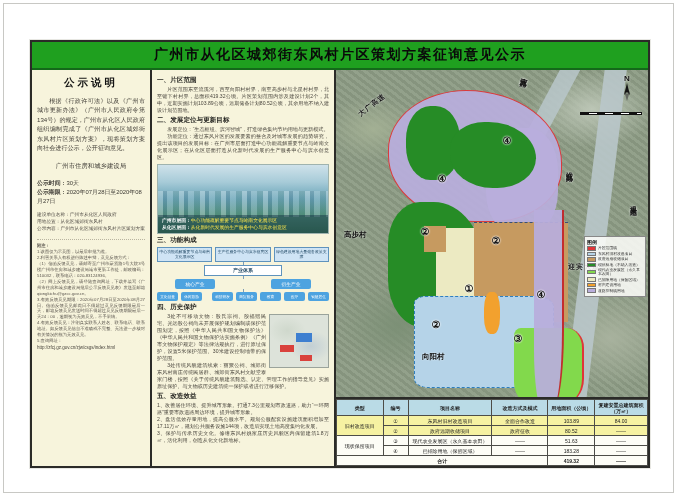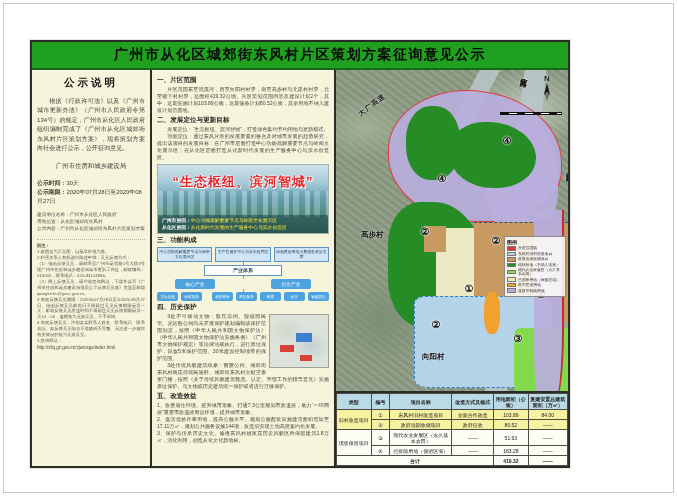--- a/index.html
+++ b/index.html
@@ -1,19 +1,19 @@
 <!DOCTYPE html>
 <html><head>
 <meta charset="utf-8">
 <style>
   * { box-sizing: border-box; margin: 0; padding: 0; }
   html,body { width: 677px; height: 496px; }
   body { background:#fff; font-family:"Liberation Sans", sans-serif; position:relative; overflow:hidden; color:#333; }
   .scan-frame { position:absolute; inset:3px; border:1px solid #c8c8c4; pointer-events:none; }
-  .poster { position:absolute; left:30px; top:40px; width:540px; height:428px; border:2px solid #2b2b28; background:#f7f4dc; display:flex; flex-direction:column; box-shadow:0 0 0 1px #e7e7e2; }
+  .poster { position:absolute; left:30px; top:40px; width:620px; height:428px; border:2px solid #2b2b28; background:#f7f4dc; display:flex; flex-direction:column; box-shadow:0 0 0 1px #e7e7e2; }
   .titlebar { height:28px; background:#1fa01f; border-bottom:2px solid #14691a; display:flex; align-items:center; justify-content:center; }
   .titlebar .t { font-size:14px; font-weight:bold; color:#0a0a0a; letter-spacing:1.5px; }
   .cols { flex:1; display:flex; min-height:0;justify-content:space-between; }
 
   
   .col-left { width:120px; border-right:2px solid #2b2b28; padding:6px 5px 3px; overflow:hidden; }
   .col-left h2 { font-size:10.5px; text-align:center; letter-spacing:3px; color:#111; margin-bottom:6px; }
   .col-left .body { font-size:6.1px; line-height:1.55; text-align:justify; text-indent:2em; color:#44403a; }
   .agency { font-size:6.4px; text-align:center; margin:9px 0 8px; color:#3d3a34; }
   .fieldline { font-size:5.9px; line-height:1.5; color:#3d3a34; margin-bottom:1px; }
@@ -162,21 +162,20 @@
 
       <div class="sec-h">一、片区范围</div>
       <p class="sec-p">片区范围东至流溪河，西至向阳村村界，南至高步村与北星村村界，北至键下村村界，总面积419.32公顷。片区策划范围内涉及建设计划2个，其中，近期实施计划103.89公顷，远期储备计划80.52公顷，其余用地不纳入建设计划范围地。</p>
 
       <div class="sec-h">二、发展定位与更新目标</div>
       <p class="sec-p">发展定位：“生态枢纽、滨河智城”，打造绿色集约节约用地与更新模式。</p>
       <p class="sec-p">功能定位：通过东风片区的发展要素的整合及对城市发展的趋势研究，提出该项目的发展目标：在广州市层面打造中心功能疏解重要节点与岭南文化展示区；在从化区层面打造从化新时代发展的生产服务中心与滨水创意区。</p>
 
       <div class="banner">
         <div class="blds"></div>
-        <div class="slogan">“生态枢纽、滨河智城”</div>
         <div class="caps">
           <div class="capline">
             <b>广州市层面：</b><span>中心功能疏解重要节点与岭南文化展示区</span>
           </div>
           <div class="capline">
             <b>从化区层面：</b><span>从化新时代发展的生产服务中心与滨水创意区</span>
           </div>
         </div>
       </div>
 
@@ -243,21 +242,21 @@
         <div class="rg r-orange1"></div>
         <div class="rg r-greenb"></div>
         <div class="rg r-purple-e"></div>
 
         <span class="road-lb" style="left:20px; top:30px; transform:rotate(-38deg);">大广高速</span>
         <span class="road-lb vert" style="left:184px; top:2px; transform:rotate(12deg);">滨河北路</span>
         <span class="road-lb vert" style="left:228px; top:96px;">沿江北路</span>
         <span class="road-lb vert" style="left:292px; top:130px;">温泉大道</span>
         <span class="road-lb" style="left:232px; top:192px;">迎宾大道</span>
 
-        <span class="vil" style="left:25px; top:160px;">高步村</span>
+        <span class="vil" style="left:8px; top:160px;">高步村</span>
         <span class="vil" style="left:86px; top:282px;">向阳村</span>
 
         <span class="mk" style="left:171px; top:70px;">④</span>
         <span class="mk" style="left:106px; top:108px;">④</span>
         <span class="mk" style="left:160px; top:170px;">②</span>
         <span class="mk" style="left:89px; top:161px;">②</span>
         <span class="mk" style="left:133px; top:218px;">①</span>
         <span class="mk" style="left:100px; top:254px;">②</span>
         <span class="mk" style="left:182px; top:268px;">③</span>
         <span class="mk" style="left:205px; top:224px;">④</span>

